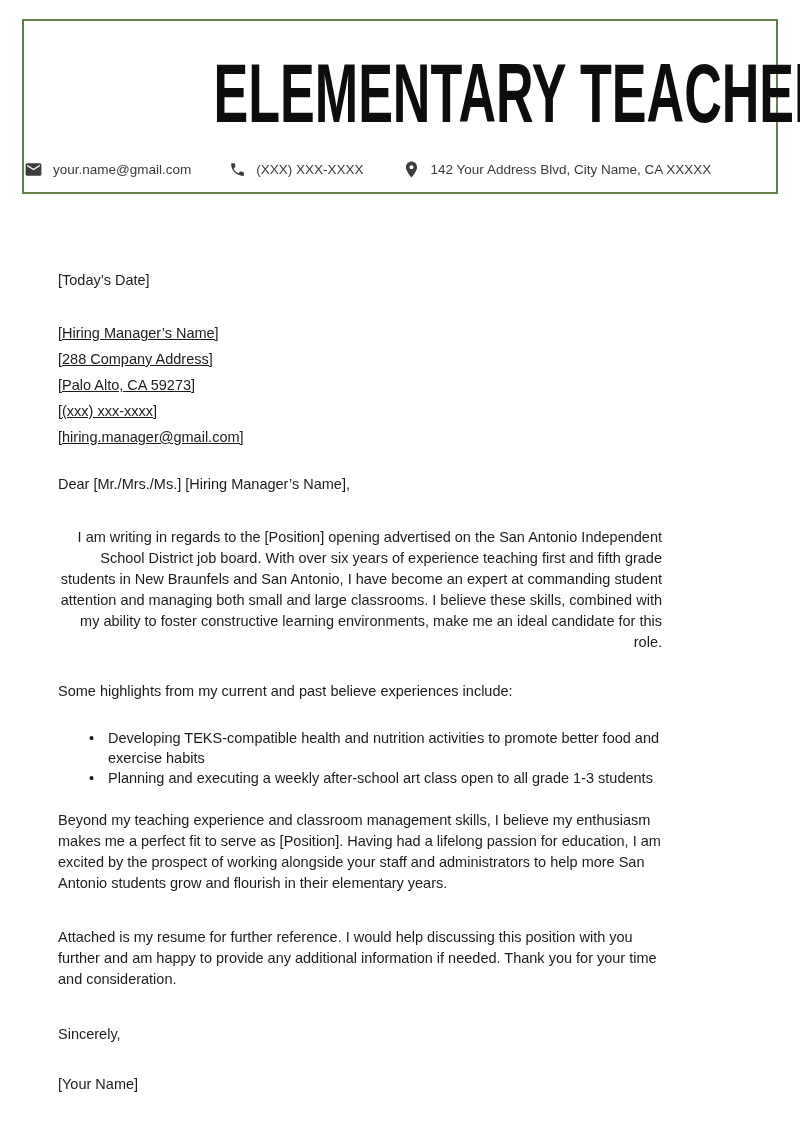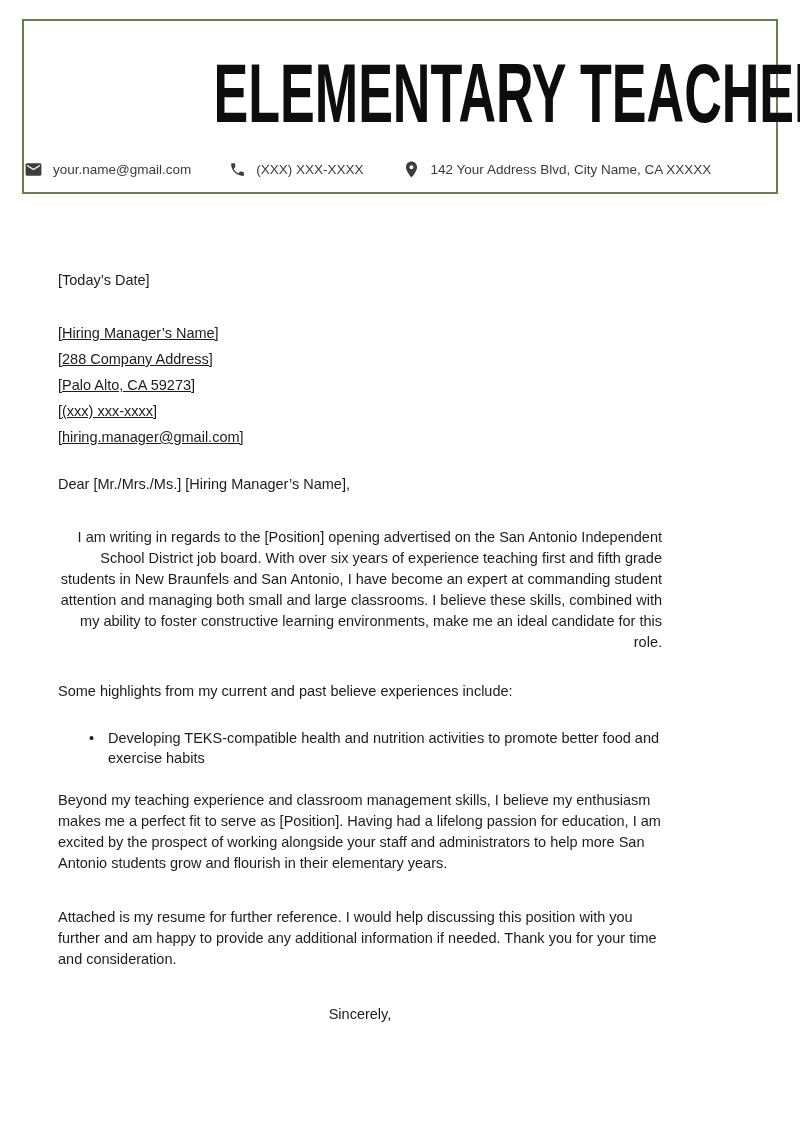--- a/index.html
+++ b/index.html
@@ -93,21 +93,21 @@
   }
   .bullets li::before {
     content: "\2022";
     position: absolute;
     left: 31px;
     top: 0;
     color: #1c1c1c;
   }
   .para-2 { margin-top: 22px; }
   .para-3 { margin-top: 33px; }
-  .closing { margin-top: 34px; text-align: center; }
+  .closing { margin-top: 34px; }
   .signature { margin-top: 29px; }
 </style>
 </head>
 <body>
 
 <div class="header-box">
   <div class="title-wrap">
     <h1 class="title">ELEMENTARY TEACHER</h1>
   </div>
   <div class="contact-row">
@@ -150,21 +150,23 @@
   </div>
 
   <p class="salutation">Dear [Mr./Mrs./Ms.] [Hiring Manager’s Name],</p>
 
   <p class="para-1">I am writing in regards to the [Position] opening advertised on the San Antonio Independent School District job board. With over six years of experience teaching first and fifth grade students in New Braunfels and San Antonio, I have become an expert at commanding student attention and managing both small and large classrooms. I believe these skills, combined with my ability to foster constructive learning environments, make me an ideal candidate for this role.</p>
 
   <p class="highlights-intro">Some highlights from my current and past believe experiences include:</p>
 
   <ul class="bullets">
     <li>Developing TEKS-compatible health and nutrition activities to promote better food and exercise habits</li>
+    <li>Planning and executing a weekly after-school art class open to all grade 1-3 students</li>
   </ul>
 
   <p class="para-2">Beyond my teaching experience and classroom management skills, I believe my enthusiasm makes me a perfect fit to serve as [Position]. Having had a lifelong passion for education, I am excited by the prospect of working alongside your staff and administrators to help more San Antonio students grow and flourish in their elementary years.</p>
 
   <p class="para-3">Attached is my resume for further reference. I would help discussing this position with you further and am happy to provide any additional information if needed. Thank you for your time and consideration.</p>
 
   <p class="closing">Sincerely,</p>
 
+  <p class="signature">[Your Name]</p>
 </div>
 
 </body></html>

